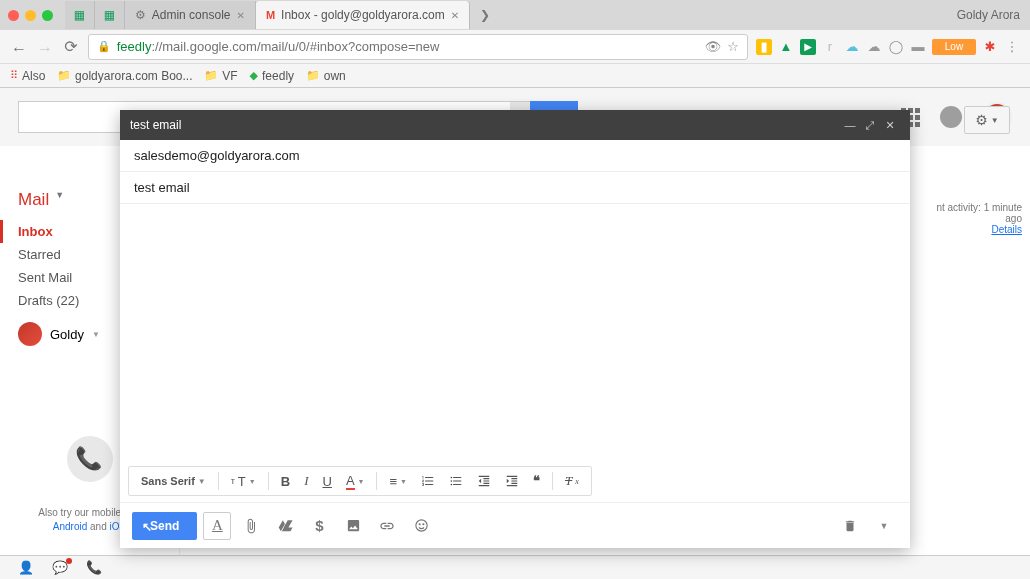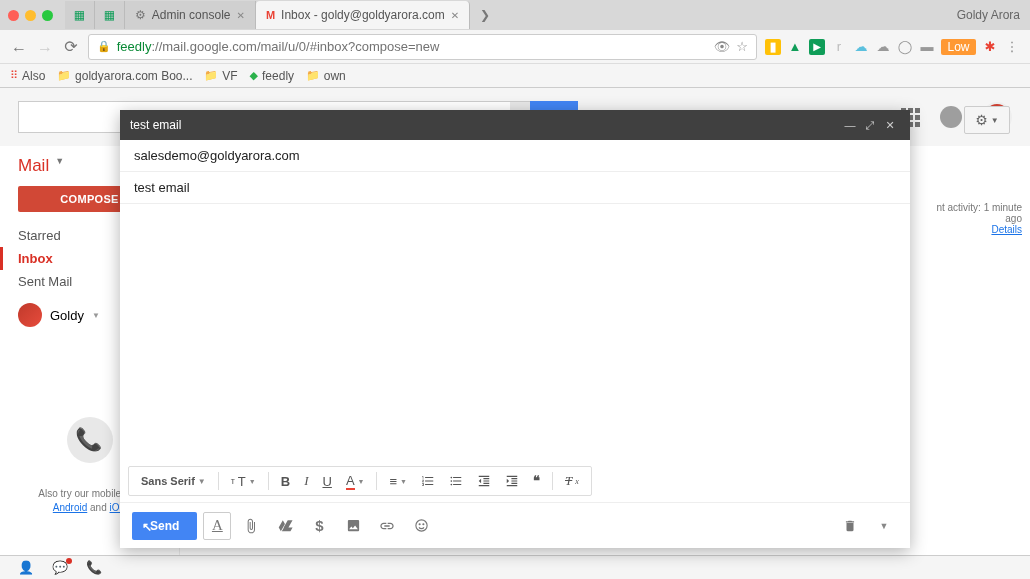--- a/index.html
+++ b/index.html
@@ -51,31 +51,31 @@
 .apps-grid { display: grid; grid-template-columns: repeat(3, 5px); grid-template-rows: repeat(3, 5px); gap: 2px; }
 .apps-grid div { background: #737373; }
 .bell-badge { width: 22px; height: 22px; background: #9e9e9e; border-radius: 50%; }
 .avatar { width: 30px; height: 30px; border-radius: 50%; background: linear-gradient(135deg, #c0392b, #e74c3c); border: 2px solid #eee; }
 
 
 .main { display: flex; position: relative; height: calc(579px - 30px - 34px - 24px - 58px - 24px); background: #fff; }
 
 
 .sidebar { width: 180px; padding: 10px 0; border-right: 1px solid #eee; font-size: 13px; }
-.mail-row { display: flex; align-items: flex-start; padding: 0 18px 10px; gap: 6px; }
+.mail-row { display: flex; align-items: flex-start; padding: 0 18px 10px; gap: 6px; margin-top: 34px; }
 .mail-label { color: #d93025; font-size: 17px; font-weight: 500; }
 .compose-btn { margin: 0 18px 12px; background: #d14836; color: #fff; text-align: center; padding: 7px 0; font-size: 11px; font-weight: bold; border-radius: 2px; letter-spacing: 0.3px; }
 .nav-item { padding: 4px 18px; color: #555; font-size: 13px; }
 .nav-item.active { color: #d93025; font-weight: bold; border-left: 3px solid #d93025; padding-left: 15px; }
 .user-chip { display: flex; align-items: center; gap: 8px; padding: 10px 18px; }
 .user-chip .mini-avatar { width: 24px; height: 24px; border-radius: 50%; background: linear-gradient(135deg, #c0392b, #e74c3c); }
 .hangout-circle { width: 46px; height: 46px; border-radius: 50%; background: #e8e8e8; margin: 80px auto 10px; display: flex; align-items: center; justify-content: center; color: #bbb; font-size: 22px; }
 .make-call { text-align: center; color: #1a73e8; font-size: 12px; }
 .mobile-text { text-align: center; font-size: 10px; color: #777; padding: 14px 8px 0; line-height: 1.4; }
-.mobile-text a { color: #1a73e8; text-decoration: underline; }
+.mobile-text a { color: #1a73e8; }
 
 
 .right-peek { position: absolute; right: 0; top: 0; width: 110px; padding: 8px; text-align: right; font-size: 10px; color: #777; }
 .right-peek .details { color: #1a73e8; text-decoration: underline; }
 .gear-box { position: absolute; right: 20px; top: -40px; width: 46px; height: 28px; background: #f5f5f5; border: 1px solid #ccc; border-radius: 2px; display: flex; align-items: center; justify-content: center; color: #666; font-size: 14px; }
 
 
 .compose-dialog { position: absolute; left: 120px; top: 110px; width: 790px; height: 438px; background: #fff; box-shadow: 0 4px 16px rgba(0,0,0,0.3); display: flex; flex-direction: column; z-index: 100; }
 .dialog-head { height: 30px; background: #404040; color: #fff; display: flex; align-items: center; padding: 0 10px; font-size: 12px; }
 .dialog-head .spacer { flex: 1; }
@@ -148,21 +148,21 @@
   </div>
   <div class="addr-right">
     <div class="ext-icon ext-yellow">▮</div>
     <div class="ext-icon ext-drive">▲</div>
     <div class="ext-icon ext-green">▶</div>
     <div class="ext-icon" style="color:#bbb">r</div>
     <div class="ext-icon" style="color:#5bc0de">☁</div>
     <div class="ext-icon" style="color:#999">☁</div>
     <div class="ext-icon" style="color:#999">◯</div>
     <div class="ext-icon" style="color:#999">▬</div>
-    <div class="ext-icon" style="background:#ff9933;color:#fff;font-size:12px;border-radius:2px;width:35px">Low</div>
+    <div class="ext-icon" style="background:#ff9933;color:#fff;font-size:10px;border-radius:2px;width:44px">Low</div>
     <div class="ext-icon" style="color:#EA4335">✱</div>
     <div class="ext-icon">⋮</div>
   </div>
 </div>
 
 <div class="bookmarks-row">
   <div class="bm-item bm-apps">
     <span class="bm-icon" style="color:#EA4335">⠿</span>
     <span>Also</span>
   </div>
@@ -211,24 +211,24 @@
     <div class="avatar"></div>
   </div>
 </div>
 
 <div class="main">
   <div class="sidebar">
     <div class="mail-row">
       <span class="mail-label">Mail</span>
       <span style="font-size:9px;color:#777">▼</span>
     </div>
-    <div class="compose-btn">COMPOSE</div>
+    <div class="nav-item active">Inbox</div>
     <div class="nav-item">Starred</div>
-    <div class="nav-item active">Inbox</div>
     <div class="nav-item">Sent Mail</div>
+    <div class="nav-item">Drafts (22)</div>
     <div class="user-chip">
       <div class="mini-avatar"></div>
       <span>Goldy</span>
       <span style="font-size:8px;color:#999">▼</span>
     </div>
     <div class="hangout-circle">📞</div>
     <div class="mobile-text">
       <span>Also try our mobile app</span><br>
       <a>Android</a><span> and </span><a>iOS</a>
     </div>

